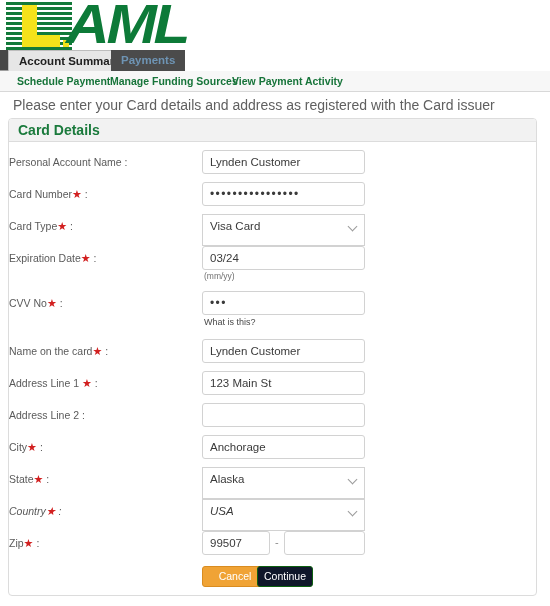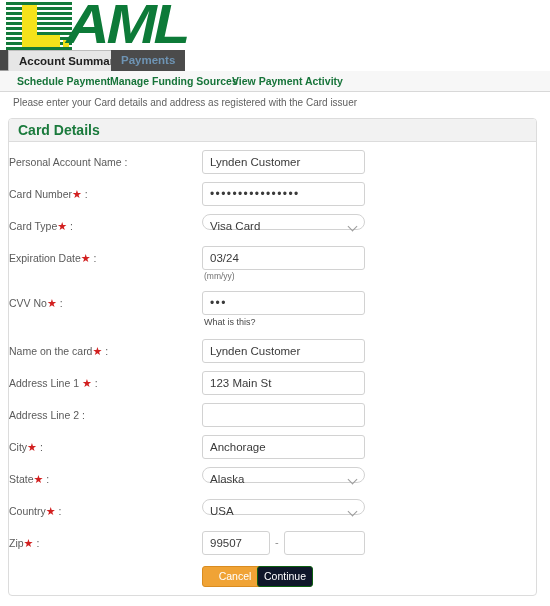--- a/index.html
+++ b/index.html
@@ -122,21 +122,21 @@
     white-space: nowrap;
   }
   .subnav-link.s0 { left: 17px; text-align: center; }
   .subnav-link.s1 { left: 110px; }
   .subnav-link.s2 { left: 232px; }
 
   
   .instruction {
     position: absolute;
     left: 13px; top: 97px;
-    font-size: 10px;
+    font-size: 14px;
     color: #606060;
     white-space: nowrap;
   }
 
   
   .panel {
     position: absolute;
     left: 8px; top: 118px;
     width: 529px; height: 478px;
     background: #ffffff;
@@ -204,23 +204,23 @@
     line-height: 22px;
     font-size: 11px;
     color: #8a8a8a;
   }
   .sel-wrap {
     position: absolute;
     left: 193px; top: 0;
     width: 163px; height: 24px;
   }
   .sel {
-    width: 163px; height: 16px;
+    width: 163px; height: 32px;
     border: 1px solid #d2d2d2;
-    border-radius: 12px;
+    border-radius: 0;
     background: #ffffff;
     font-size: 11.5px;
     color: #3a3a3a;
     line-height: 22px;
     padding: 0 7px;
     display: block;
   }
   .chev {
     position: absolute;
     right: 9px; top: 9px;
@@ -364,21 +364,21 @@
     </div>
 
     <div class="row" style="top:348px;">
       <div class="lbl"><span>State</span><span class="req">★</span><span> :</span></div>
       <div class="sel-wrap">
         <div class="sel">Alaska</div>
         <span class="chev"></span>
       </div>
     </div>
 
-    <div class="row" style="top:380px;">
+    <div class="row" style="top:380px;font-style:italic;">
       <div class="lbl"><span>Country</span><span class="req">★</span><span> :</span></div>
       <div class="sel-wrap">
         <div class="sel">USA</div>
         <span class="chev"></span>
       </div>
     </div>
 
     <div class="row" style="top:412px;">
       <div class="lbl"><span>Zip</span><span class="req">★</span><span> :</span></div>
       <input class="field zip" type="text" value="99507" style="">

